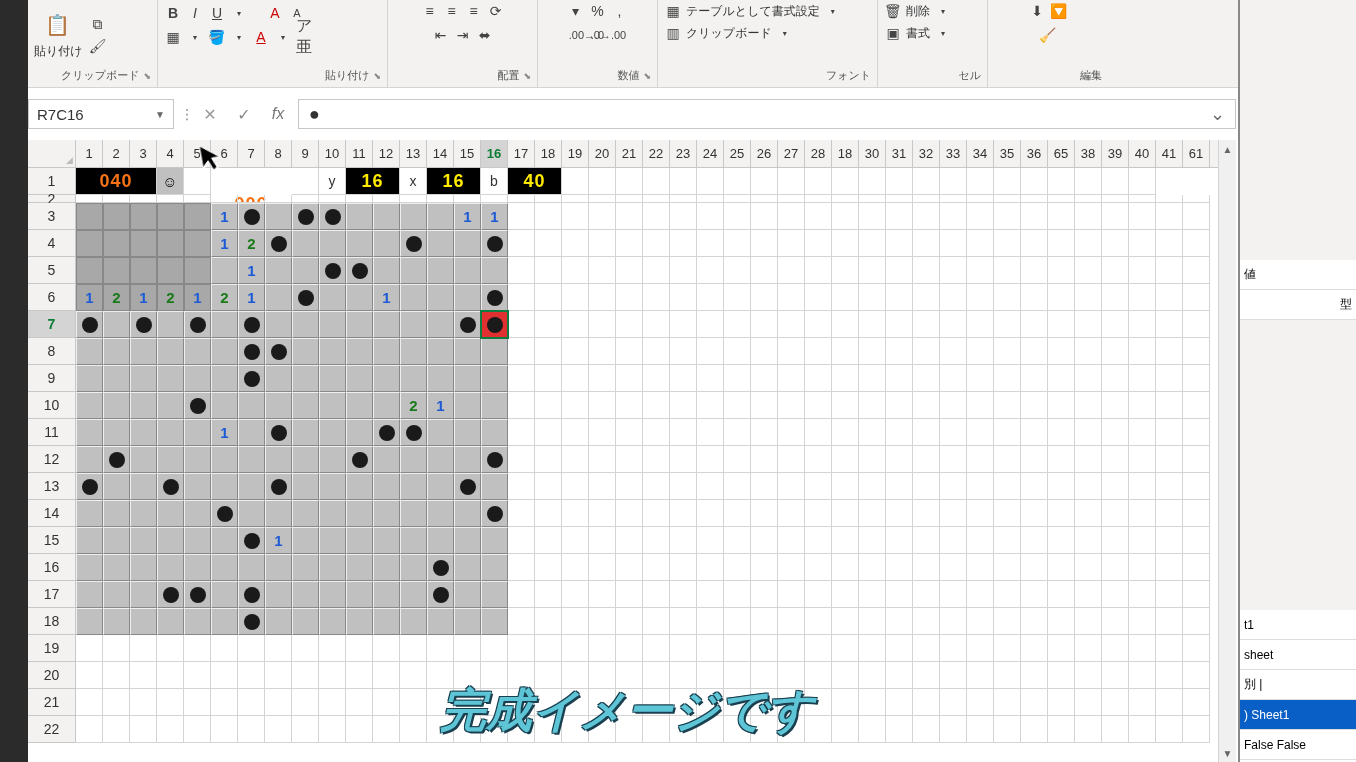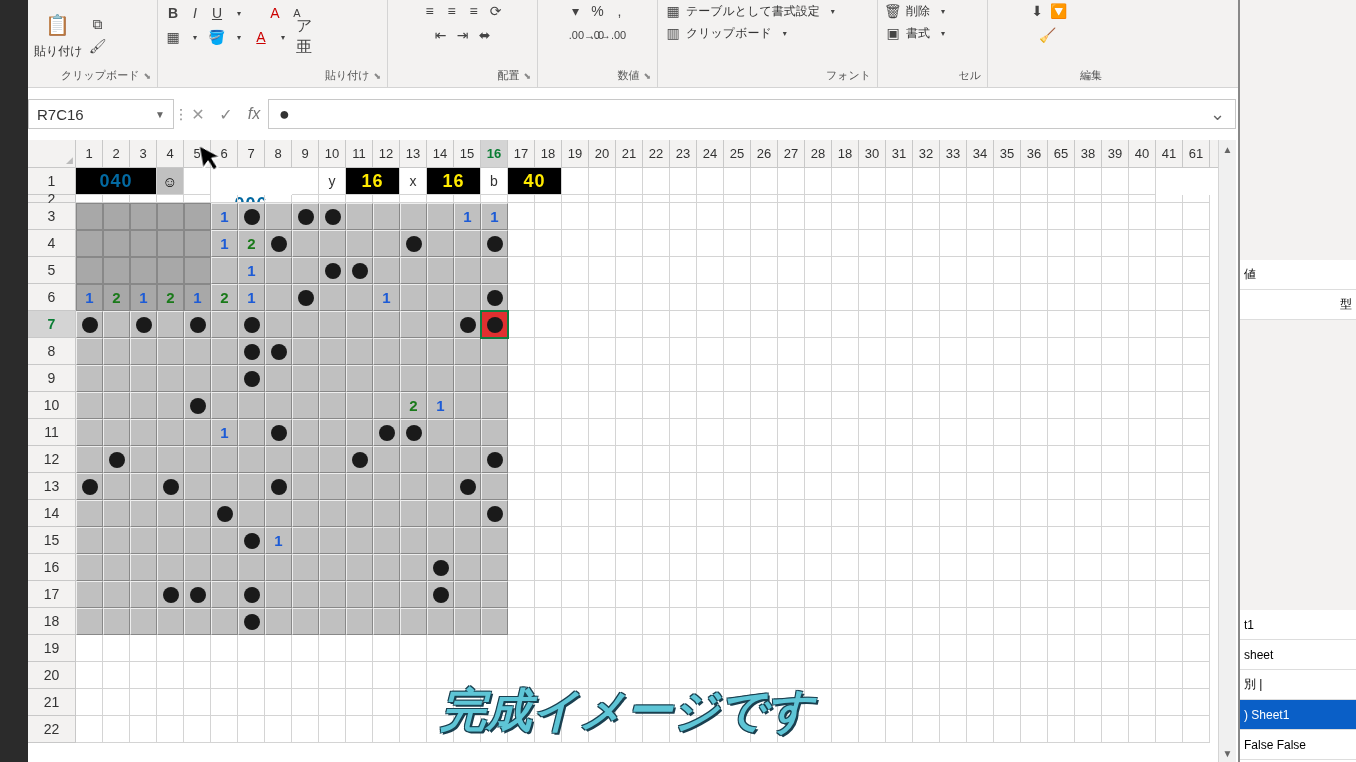--- a/index.html
+++ b/index.html
@@ -15,21 +15,21 @@
     .ribbon-group-title .dl { font-size: 9px; color: #888; margin-left: 4px; }
     .rg-body { display: flex; align-items: center; gap: 6px; flex: 1; }
     .rg-col { display: flex; flex-direction: column; gap: 4px; align-items: center; }
     .rg-row { display: flex; gap: 4px; align-items: center; }
     .ico { width: 18px; height: 18px; display: inline-flex; align-items: center; justify-content: center; font-size: 14px; color: #444; cursor: pointer; }
     .ico.lg { width: 28px; height: 28px; font-size: 20px; }
     .txt-btn { font-size: 12px; color: #333; cursor: pointer; white-space: nowrap; }
     .collapse-chevron { position: absolute; right: 8px; bottom: 4px; font-size: 12px; color: #666; cursor: pointer; }
     
     
-    .fbar-row { position: absolute; left: 28px; top: 96px; right: 120px; height: 36px; display: flex; align-items: center; gap: 0; }
+    .fbar-row { position: absolute; left: 28px; top: 96px; right: 120px; height: 36px; display: flex; align-items: center; gap: 6px; }
     .name-box { width: 146px; height: 30px; border: 1px solid #c8c8c8; background: #fff; display: flex; align-items: center; padding: 0 8px; font-size: 15px; color: #333; justify-content: space-between; }
     .name-box .dd { color: #666; font-size: 10px; }
     .fbar-sep { width: 10px; text-align: center; color: #888; font-size: 14px; }
     .fbar-btn { width: 28px; height: 28px; display: flex; align-items: center; justify-content: center; color: #999; font-size: 16px; cursor: pointer; }
     .formula-bar { flex: 1; height: 30px; border: 1px solid #c8c8c8; background: #fff; display: flex; align-items: center; padding: 0 10px; font-size: 18px; color: #333; }
     .formula-bar .dd { margin-left: auto; color: #666; }
     
     
     .grid-wrap { position: absolute; left: 28px; top: 140px; right: 120px; bottom: 0; overflow: hidden; background: #fff; }
     
@@ -50,21 +50,21 @@
     .cell.game { background: #c0c0c0; border-right: 1px solid #888; border-bottom: 1px solid #888; border-top: 1px solid #eee; border-left: 1px solid #eee; }
     .cell.rev { background: #a8a8a8; border: 1px solid #888; }
     .cell .mine { width: 16px; height: 16px; border-radius: 50%; background: #1a1a1a; }
     .cell.redmine { background: #e03030; }
     .cell .n1 { color: #1d5bd6; }
     .cell .n2 { color: #1a7a1a; }
     .cell.sel-border { outline: 2px solid #107c41; outline-offset: -1px; z-index: 2; }
     
     
     .hdr-black { background: #000; color: #ffea00; font-weight: bold; font-size: 18px; letter-spacing: 1px; }
-    .hdr-black.red { color: #0369a1; }
+    .hdr-black.red { color: #f97316; }
     .hdr-face { background: #c0c0c0; }
     .hdr-label-cell { background: #fff; color: #333; font-size: 14px; font-weight: normal; }
     
     
     .caption { position: absolute; left: 440px; top: 680px; font-size: 46px; font-weight: bold; font-style: italic; color: #5ec5d6; text-shadow: 2px 2px 0 #1a4050, -1px -1px 0 #1a4050, 1px -1px 0 #1a4050, -1px 1px 0 #1a4050; pointer-events:none; }
     
     
     .vscroll { position: absolute; right: 120px; top: 140px; width: 18px; bottom: 0; background: #f0f0f0; border-left: 1px solid #d4d4d4; }
     .vscroll .arr { height: 18px; display:flex; align-items:center; justify-content:center; font-size:10px; color:#666; cursor:pointer; }
     

